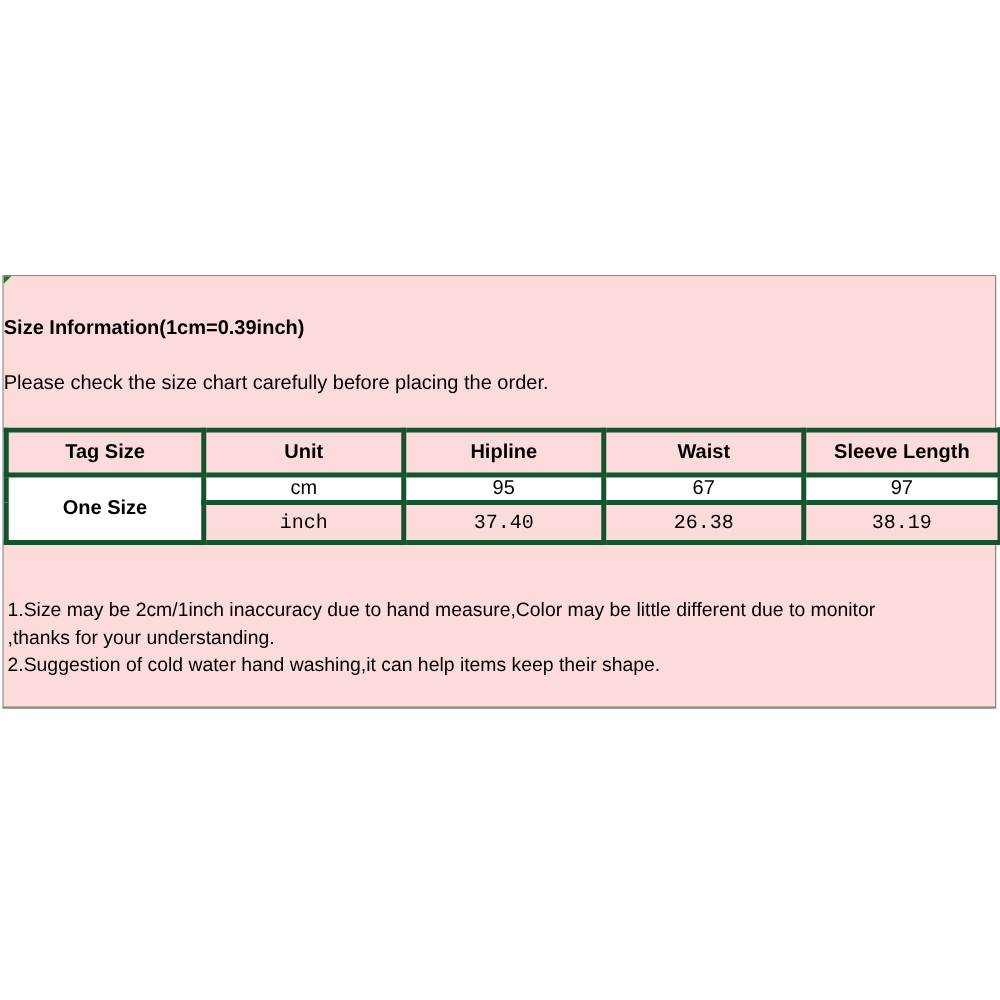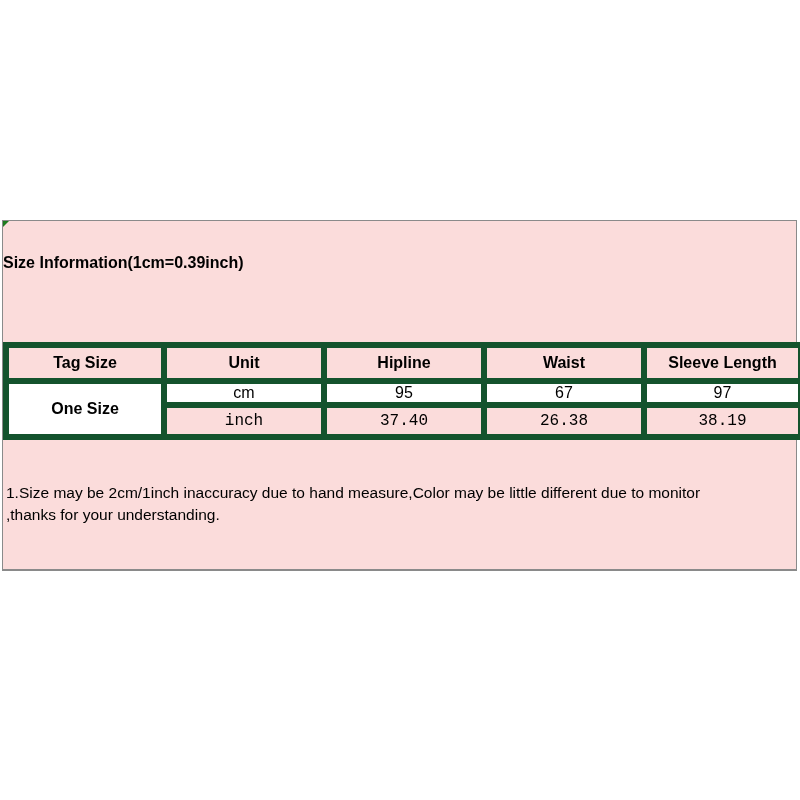--- a/index.html
+++ b/index.html
@@ -50,21 +50,21 @@
   }
 
   
   table.size-table {
     width: 100%;
     border-collapse: collapse;
     table-layout: fixed;
     background: #ffffff;
   }
   table.size-table td, table.size-table th {
-    border: 6px solid #14532d;
+    border: 4px solid #14532d;
     text-align: center;
     vertical-align: middle;
     font-size: 16px;
     padding: 0;
     margin-top: 18px;
   }
   table.size-table th {
     background: #fbdcdb;
     font-weight: bold;
     height: 36px;
@@ -90,20 +90,21 @@
 </style>
 </head>
 <body>
 
 <div class="canvas">
   <div class="sheet">
 
     <div class="intro">
       <span class="corner-marker"></span>
       <div class="intro-title">Size Information(1cm=0.39inch)</div>
+      <div class="intro-subtitle">Please check the size chart carefully before placing the order.</div>
     </div>
 
     <table class="size-table">
       <colgroup>
         <col style="width:158px">
         <col style="width:160px">
         <col style="width:160px">
         <col style="width:160px">
         <col style="width:157px">
       </colgroup>
@@ -127,16 +128,17 @@
           <td>37.40</td>
           <td>26.38</td>
           <td>38.19</td>
         </tr>
       </tbody>
     </table>
 
     <div class="attention">
       <div>1.Size may be 2cm/1inch inaccuracy due to hand measure,Color may be little different due to monitor</div>
       <div>,thanks for your understanding.</div>
+      <div>2.Suggestion of cold water hand washing,it can help items keep their shape.</div>
     </div>
 
   </div>
 </div>
 
 </body></html>

